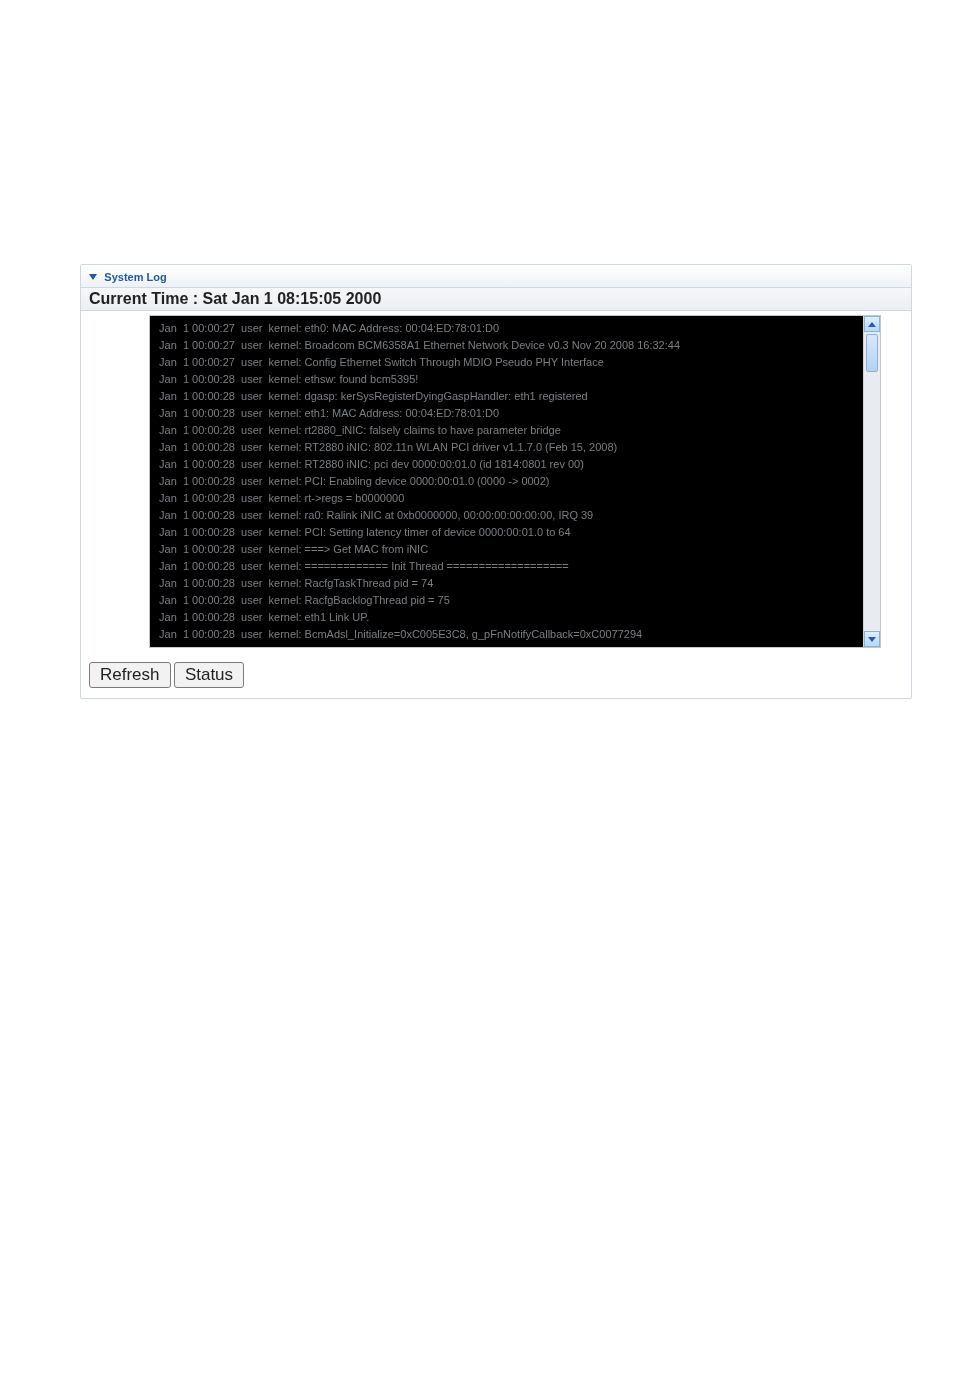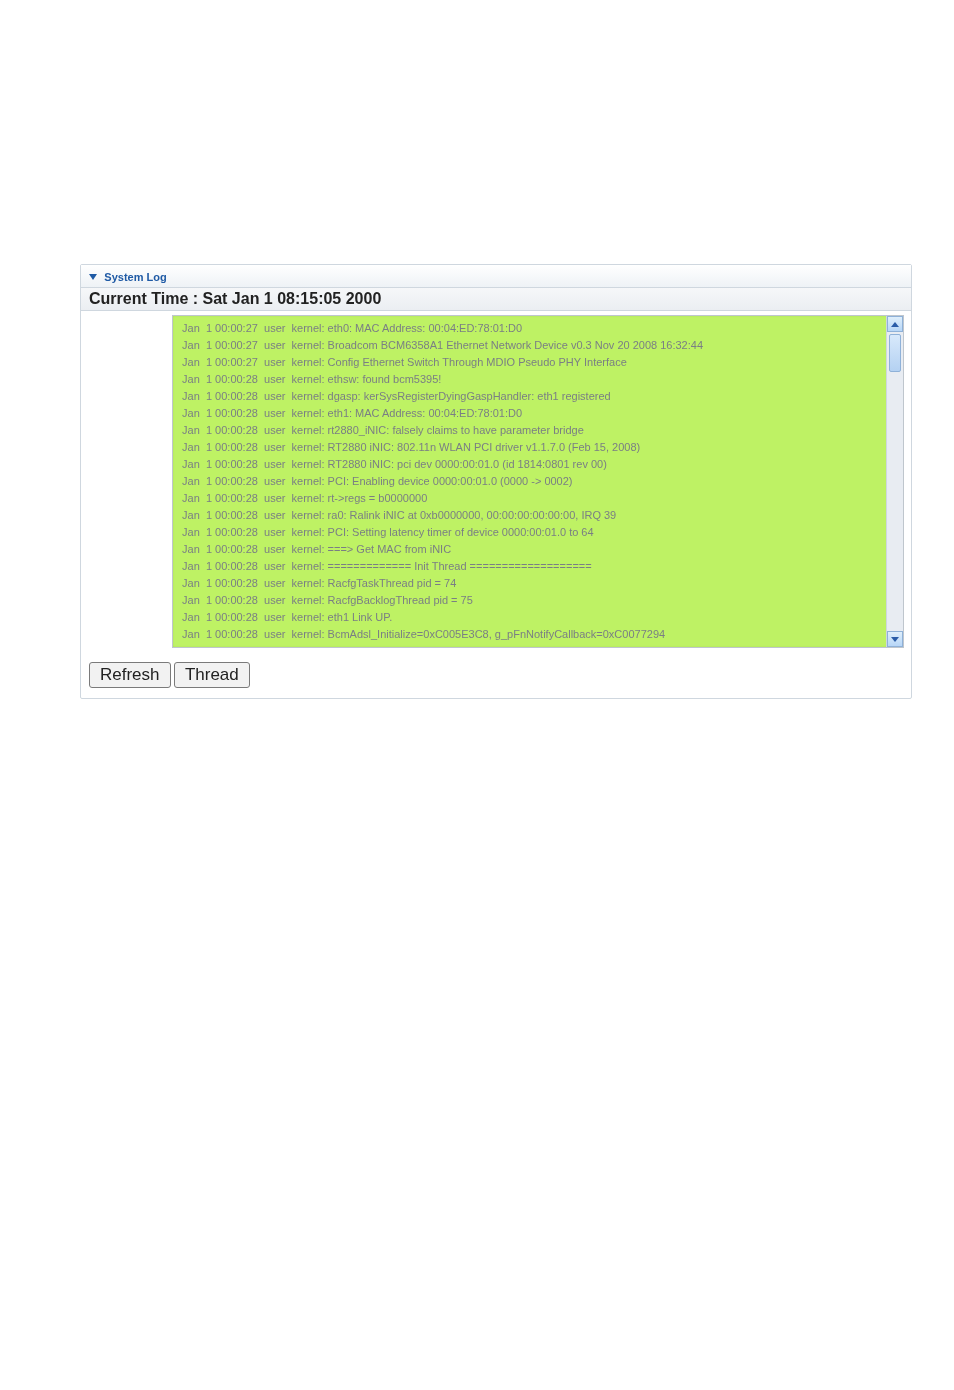--- a/index.html
+++ b/index.html
@@ -88,24 +88,24 @@
     font-size: 16px;
     color: #222;
   }
 
   
   .log-area-wrap {
     padding: 4px 8px 8px 8px;
   }
   .log-box {
     position: relative;
-    margin-left: 83px;
+    margin-left: 60px;
     width: 730px;
     border: 1px solid #bfc6cd;
-    background: #bef264;
+    background: #000000;
     box-shadow: inset 0 0 2px rgba(0,0,0,0.1);
   }
   .log-content {
     padding: 4px 18px 4px 6px;
     font-family: Tahoma, Arial, sans-serif;
     font-size: 11px;
     line-height: 17px;
     color: #7a7f84;
     white-space: pre;
     overflow: hidden;
@@ -193,16 +193,16 @@
         <div class="sb-thumb"></div>
         <div class="sb-btn down">
           <div class="sb-arrow down-a"></div>
         </div>
       </div>
     </div>
   </div>
 
   <div class="buttons-row">
     <button class="btn">Refresh</button>
-    <button class="btn">Thread</button>
+    <button class="btn">Status</button>
   </div>
 
 </div>
 
 </body></html>

